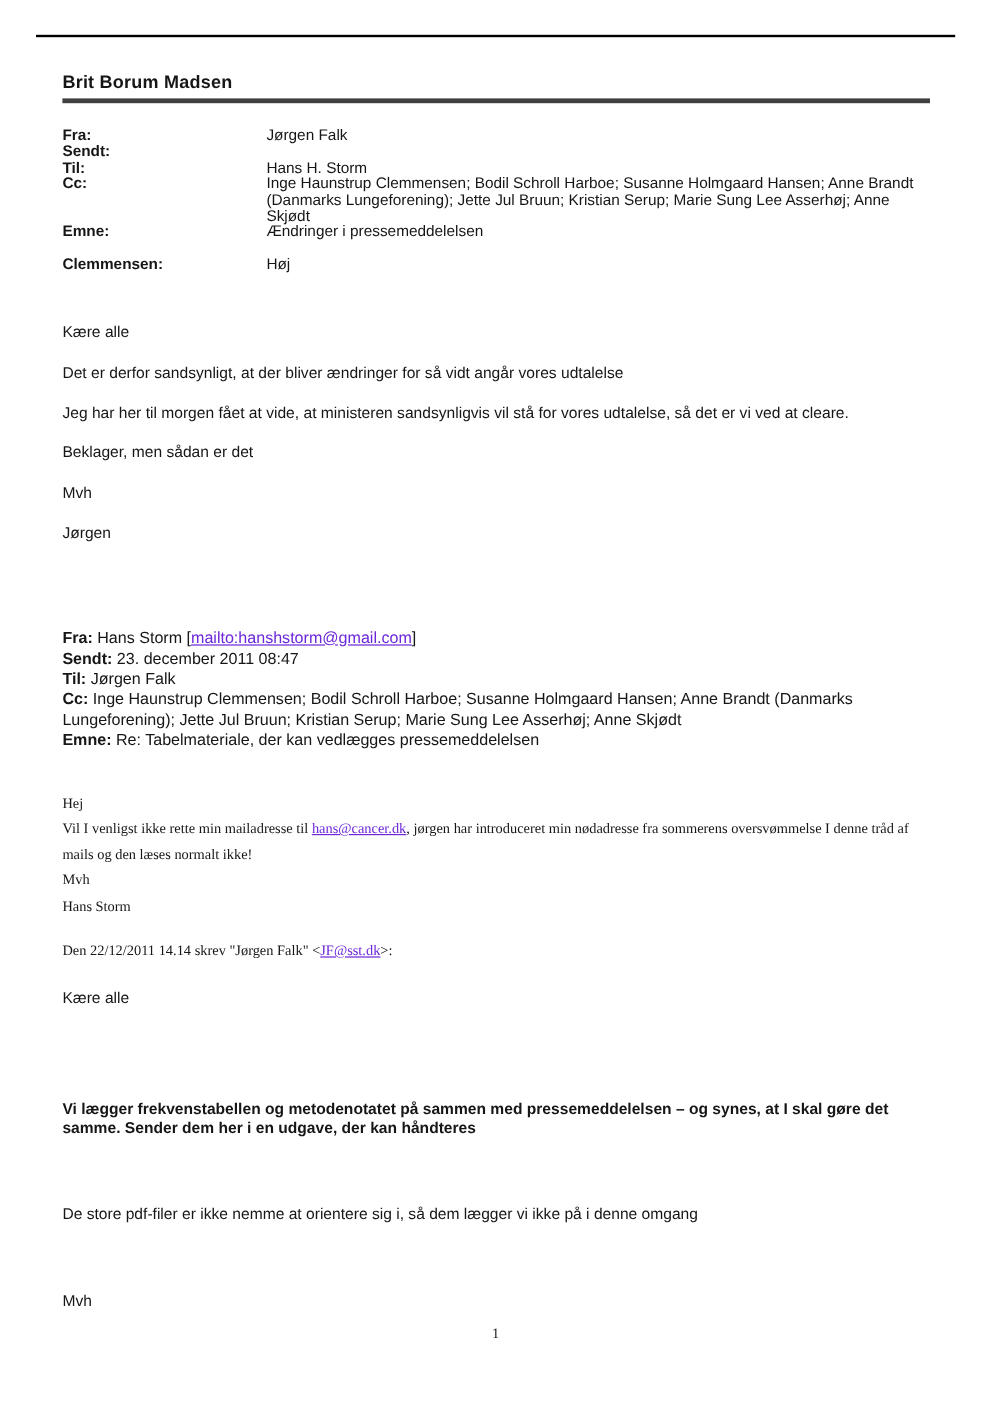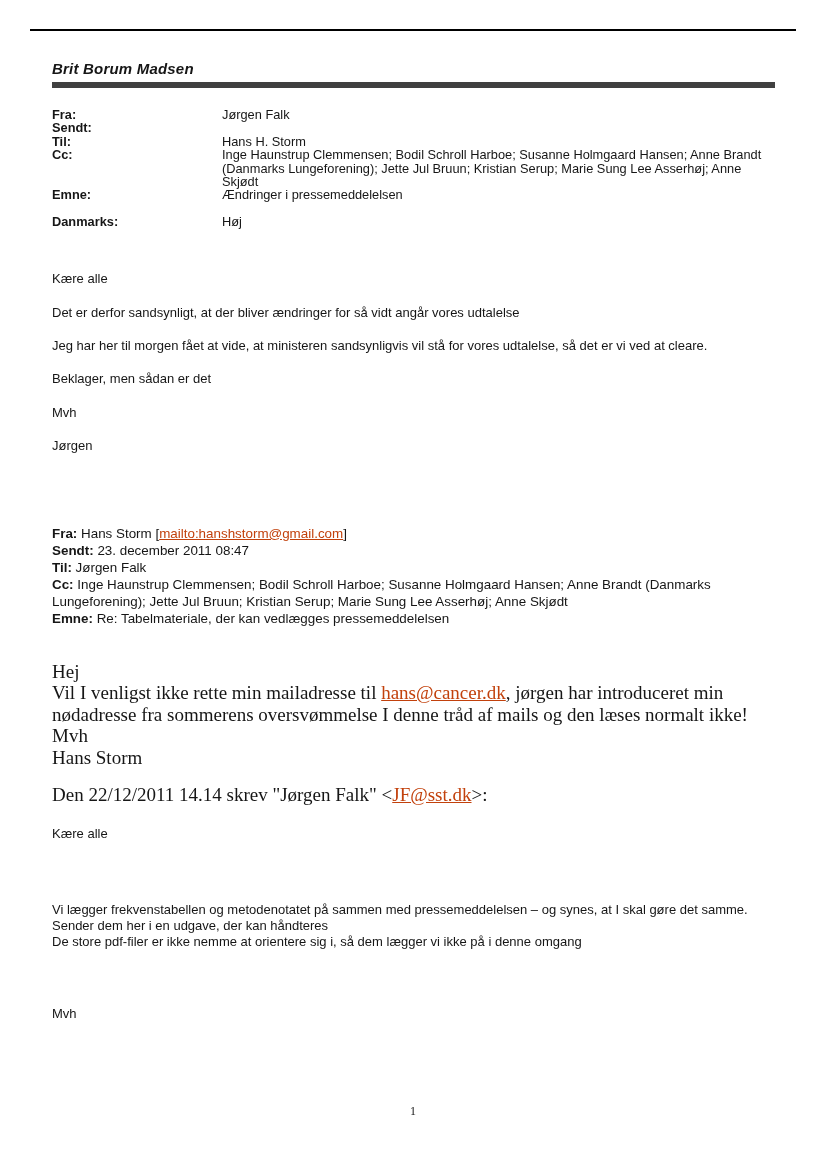--- a/index.html
+++ b/index.html
@@ -20,58 +20,57 @@
   }
   .top-rule {
     position: absolute;
     top: 29px;
     left: 30px;
     right: 30px;
     height: 2px;
     background: #000;
   }
   .author-header {
-    border-bottom: 6px solid #404040;
+    border-bottom: 4px solid #404040;
     padding-bottom: 4px;
-    font-style: italic;
   }
   .author-name {
     font-weight: bold;
     font-size: 15px;
     letter-spacing: 0.2px;
   }
   
   .fields { margin-top: 20px; font-size: 12.8px; line-height: 13.4px; }
   .frow { display: grid; grid-template-columns: 170px 1fr; }
   .flabel { font-weight: bold; }
   .frow.priority { margin-top: 13px; }
   
   .body1 { margin-top: 44px; font-size: 13px; line-height: 13.4px; }
   .body1 p { margin-bottom: 20px; }
   
   .reply-head { margin-top: 72px; font-size: 13.4px; line-height: 17px; }
   .reply-head .lbl { font-weight: bold; }
   a.doc-link, .doc-link {
-    color: #c2410c;
+    color: #6d28d9;
     text-decoration: underline;
     cursor: pointer;
   }
   
   .reply-body {
     margin-top: 34px;
     font-family: "Liberation Serif", serif;
-    font-size: 19px;
+    font-size: 12px;
     line-height: 21.5px;
   }
   .reply-body .quote-line { margin-top: 16px; }
   
   .quoted { font-size: 13px; line-height: 16px; }
   .quoted .q1 { margin-top: 20px; }
-  .quoted .q2 { margin-top: 60px; }
-  .quoted .q3 { }
+  .quoted .q2 { margin-top: 76px; font-weight: bold; }
+  .quoted .q3 { margin-top: 56px; }
   .quoted .q4 { margin-top: 56px; }
   
   .page-number {
     position: absolute;
     bottom: 50px;
     left: 0;
     right: 0;
     text-align: center;
     font-family: "Liberation Serif", serif;
     font-size: 12px;
@@ -102,21 +101,21 @@
     </div>
     <div class="frow">
       <span class="flabel">Cc:</span>
       <span class="fvalue">Inge Haunstrup Clemmensen; Bodil Schroll Harboe; Susanne Holmgaard Hansen; Anne Brandt (Danmarks Lungeforening); Jette Jul Bruun; Kristian Serup; Marie Sung Lee Asserhøj; Anne Skjødt</span>
     </div>
     <div class="frow">
       <span class="flabel">Emne:</span>
       <span class="fvalue">Ændringer i pressemeddelelsen</span>
     </div>
     <div class="frow priority">
-      <span class="flabel">Danmarks:</span>
+      <span class="flabel">Clemmensen:</span>
       <span class="fvalue">Høj</span>
     </div>
   </div>
 
   <div class="body1">
     <p>Kære alle</p>
     <p>Det er derfor sandsynligt, at der bliver ændringer for så vidt angår vores udtalelse</p>
     <p>Jeg har her til morgen fået at vide, at ministeren sandsynligvis vil stå for vores udtalelse, så det er vi ved at cleare.</p>
     <p>Beklager, men sådan er det</p>
     <p>Mvh</p>

